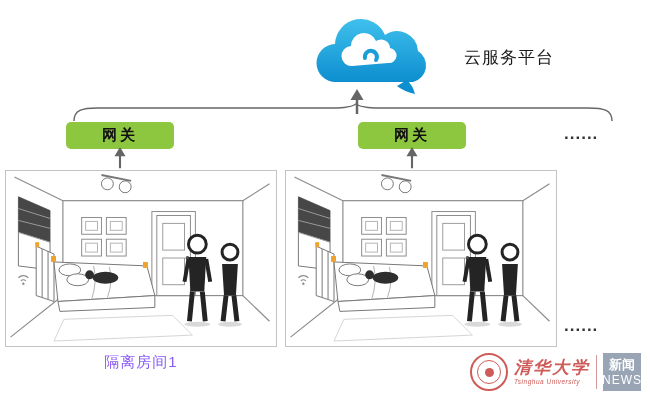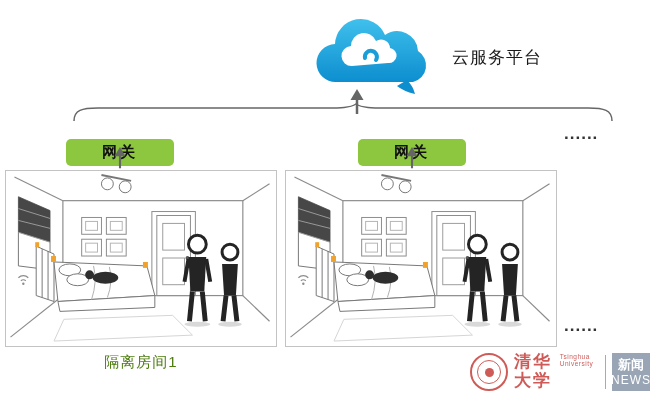--- a/index.html
+++ b/index.html
@@ -7,31 +7,31 @@
     --cloud-blue-dark:#0d8ecf;
     --gateway-green:#8dc63f;
     --logo-red:#c94a46;
     --line-gray:#666;
   }
   *{margin:0;padding:0;box-sizing:border-box;}
   body{font-family:"Liberation Sans",sans-serif;background:#fff;}
   .canvas{position:relative;width:650px;height:400px;background:#fff;overflow:hidden;}
 
   .cloud-svg{position:absolute;left:303px;top:6px;width:135px;height:92px;}
-  .cloud-label{position:absolute;left:452px;top:46px;font-size:17px;color:#1a1a1a;letter-spacing:1px;}
+  .cloud-label{position:absolute;left:464px;top:46px;font-size:17px;color:#1a1a1a;letter-spacing:1px;}
 
   .uplink-arrow{position:absolute;width:18px;height:26px;}
   .arrow-cloud{left:348px;top:89px;}
   .arrow-room1{left:111px;top:147px;height:22px;}
   .arrow-room2{left:403px;top:147px;height:22px;}
 
   .brace-svg{position:absolute;left:72px;top:102px;width:542px;height:20px;}
 
   .gateway{
-    position:absolute;top:139px;width:108px;height:27px;
+    position:absolute;top:122px;width:108px;height:27px;
     background:var(--gateway-green);border-radius:5px;
     display:flex;align-items:center;justify-content:center;
     font-size:15px;font-weight:600;color:#111;letter-spacing:3px;
   }
   .gateway-1{left:66px;}
   .gateway-2{left:358px;}
 
   .ellipsis{position:absolute;font-size:17px;font-weight:bold;color:#333;letter-spacing:1px;}
   .ellipsis-top{left:564px;top:124px;}
   .ellipsis-bottom{left:564px;top:316px;}
@@ -39,39 +39,39 @@
   .room{
     position:absolute;top:170px;width:272px;height:177px;
     border:1px solid #c3c3c3;background:#fff;
   }
   .room-1{left:5px;}
   .room-2{left:285px;}
   .room svg{display:block;width:100%;height:100%;}
 
   .room-label{
     position:absolute;top:353px;width:272px;text-align:center;
-    font-size:15px;color:#4d7c0f;letter-spacing:1px;
+    font-size:15px;color:#8b5cf6;letter-spacing:1px;
   }
   .room-label-1{left:5px;}
   .room-label-2{left:285px;}
 
   .watermark{
     position:absolute;left:470px;top:348px;height:48px;
     display:flex;align-items:center;gap:6px;opacity:.9;
   }
   .emblem{
     width:38px;height:38px;border:2px solid var(--logo-red);border-radius:50%;
     display:flex;align-items:center;justify-content:center;flex:0 0 auto;
   }
   .emblem-inner{
     width:24px;height:24px;border:1.5px solid var(--logo-red);border-radius:50%;
     display:flex;align-items:center;justify-content:center;
   }
   .emblem-dot{width:9px;height:9px;background:var(--logo-red);border-radius:50%;}
-  .wm-text{display:flex;flex-direction:row;}
+  .wm-text{display:flex;flex-direction:column;font-style:italic;}
   .wm-cn{color:var(--logo-red);font-size:17px;font-weight:bold;letter-spacing:2px;line-height:1.1;}
   .wm-en{color:var(--logo-red);font-size:6.5px;letter-spacing:.5px;}
   .wm-divider{width:1px;height:34px;background:#cf8f8c;}
   .news-box{
     width:38px;height:38px;background:#8e9cad;color:#fff;
     display:flex;flex-direction:column;align-items:center;justify-content:center;
   }
   .news-cn{font-size:13px;font-weight:bold;line-height:1.2;}
   .news-en{font-size:12px;letter-spacing:1px;}
 

